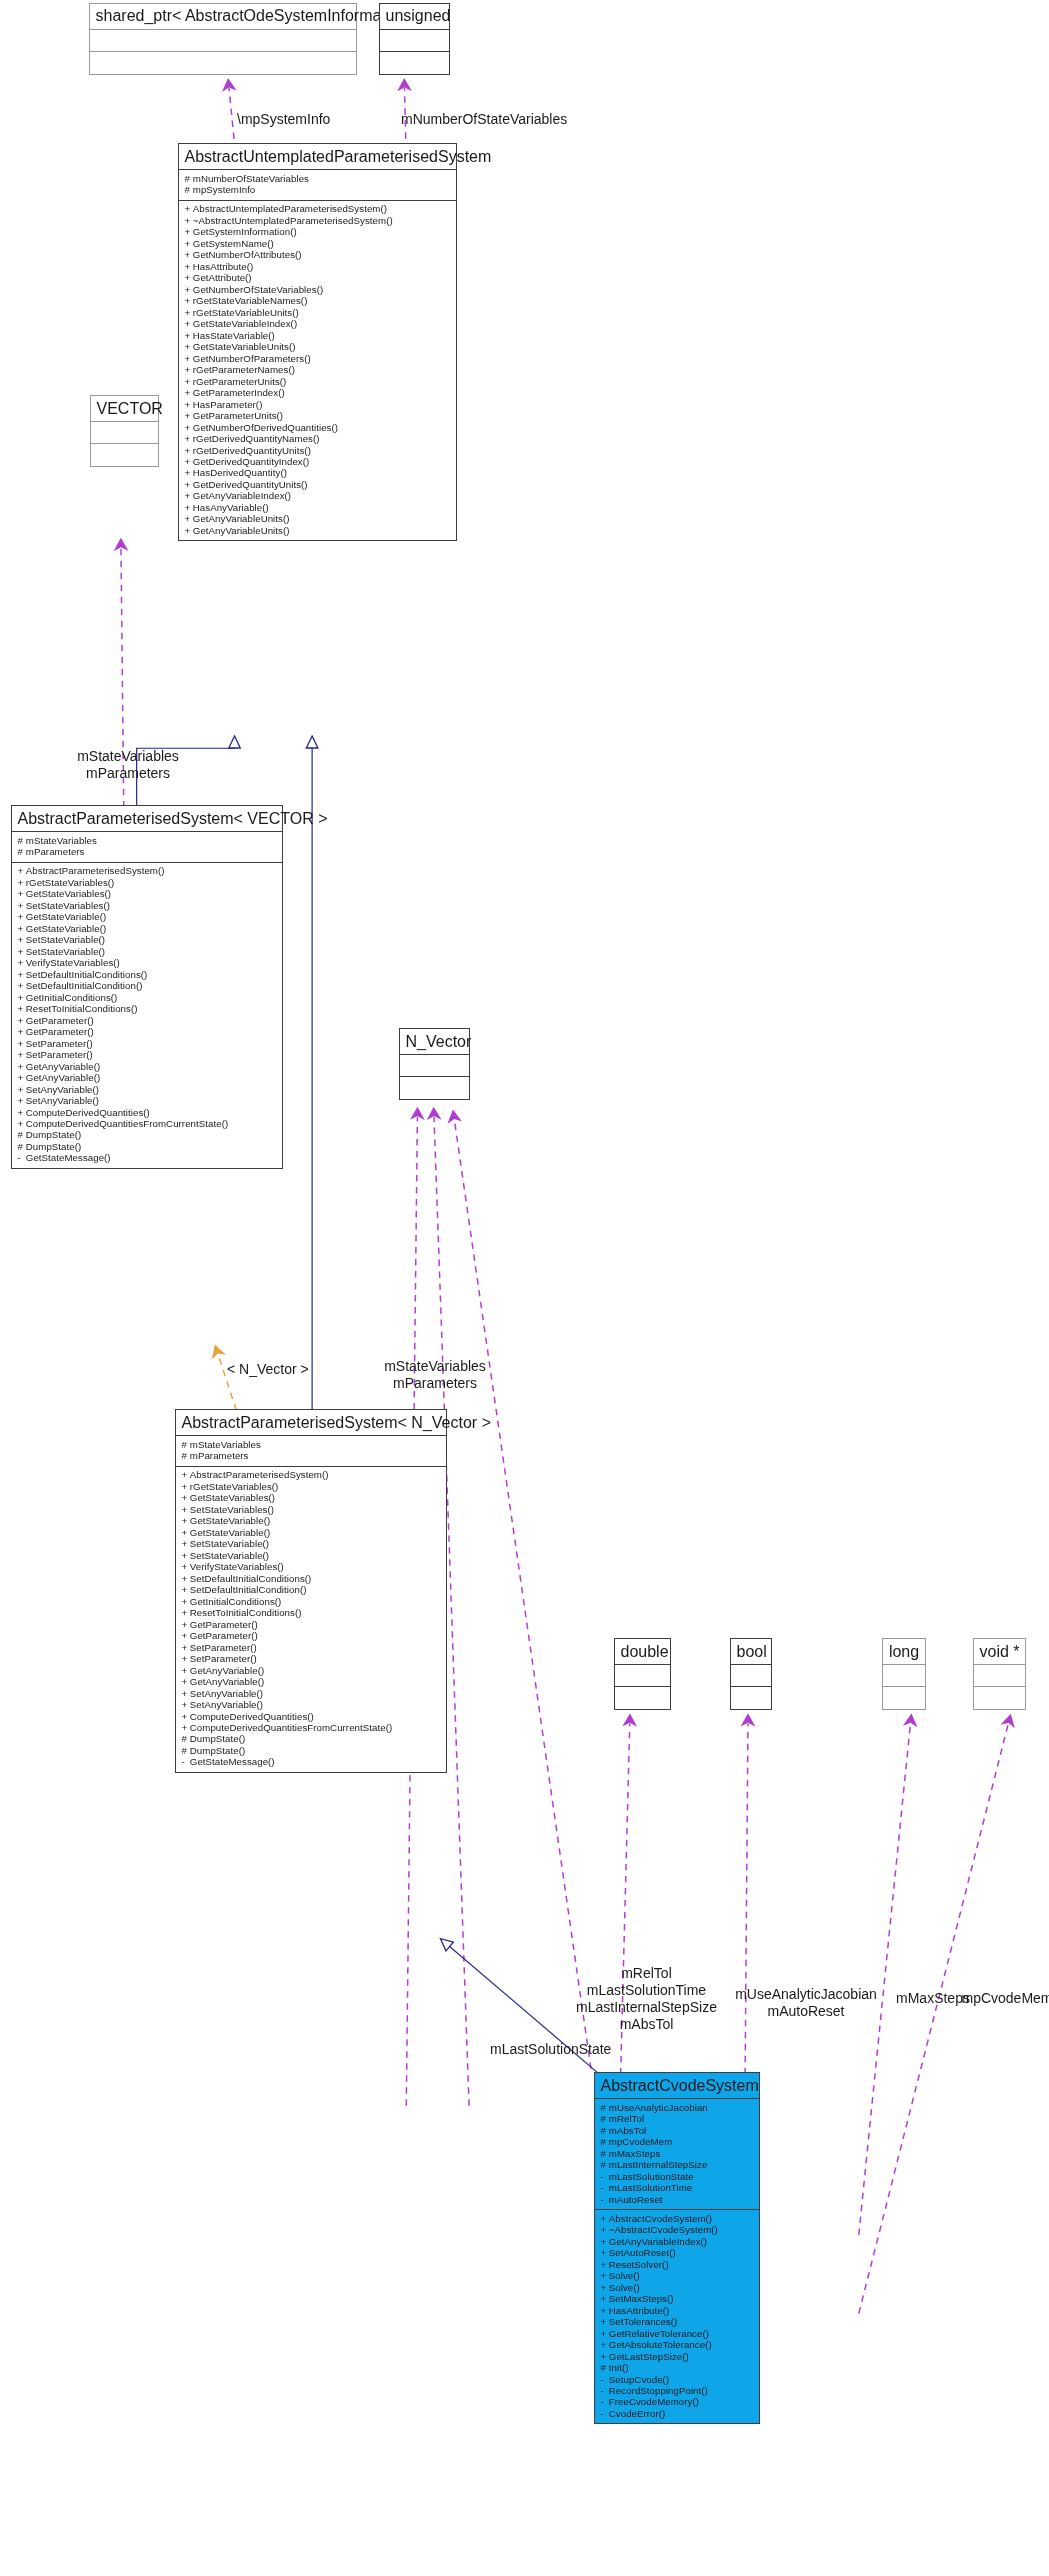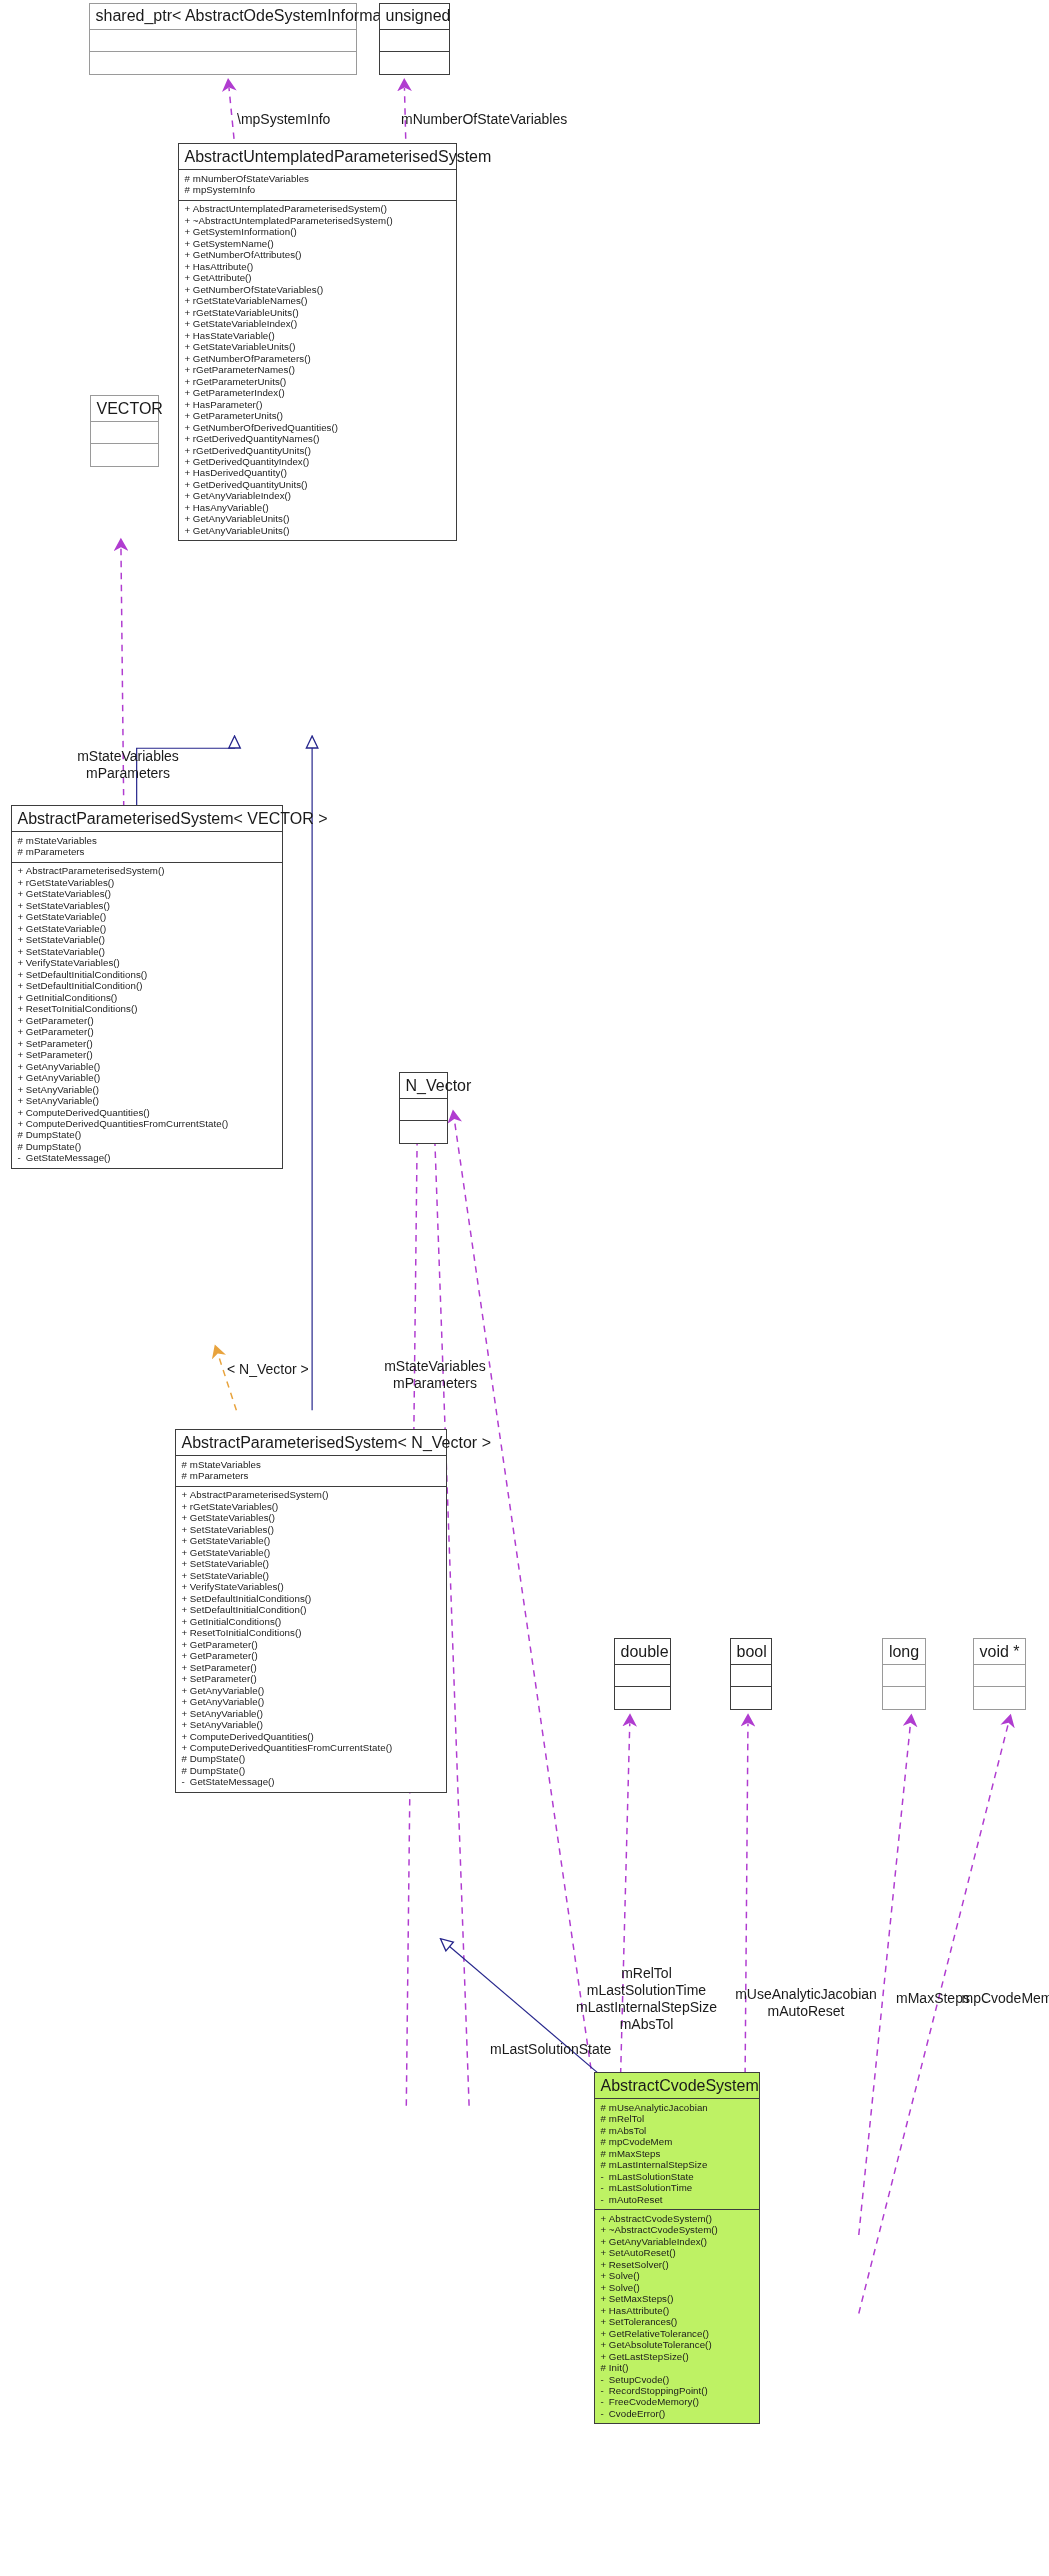--- a/index.html
+++ b/index.html
@@ -22,21 +22,21 @@
   .node{
     position:absolute;
     box-sizing:border-box;
     background:#ffffff;
     border:0.9px solid #9a9a9a;
     font-size:9.2px;
     color:#1a1a1a;
     line-height:1.0;
   }
   .node.dark{ border:0.9px solid #3d3d3d; }
-  .node.filled{ background:#bef264; border:0.9px solid #3d3d3d; }
+  .node.filled{ background:#0ea5e9; border:0.9px solid #3d3d3d; }
   .node .title{
     text-align:center;
     padding:4.6px 5.5px 4.6px 5.5px;
     font-size:16px;
     white-space:nowrap;
   }
   .node .sep{
     height:0;
     border-top:0.9px solid #9a9a9a;
   }
@@ -240,32 +240,32 @@
         <div class="row"><span class="vis">+</span><span>ComputeDerivedQuantities()</span></div>
         <div class="row"><span class="vis">+</span><span>ComputeDerivedQuantitiesFromCurrentState()</span></div>
         <div class="row"><span class="vis">#</span><span>DumpState()</span></div>
         <div class="row"><span class="vis">#</span><span>DumpState()</span></div>
         <div class="row"><span class="vis">-</span><span>GetStateMessage()</span></div>
       </div>
   </div>
 
   <div class="elabel left" style="left:227px;top:1361px;">&lt; N_Vector &gt;</div>
 
-  <div class="node dark" style="left:399px;top:1028px;width:49px;margin-top:44px;">
+  <div class="node dark" style="left:399px;top:1028px;width:71px;">
     <div class="title">N_Vector</div>
     <div class="sep"></div>
     <div class="compartment empty"></div>
     <div class="sep"></div>
     <div class="compartment empty"></div>
   </div>
 
   <div class="elabel" style="left:368px;top:1358px;width:134px;">mStateVariables
 mParameters</div>
 
-  <div class="node dark" style="left:175px;top:1409px;width:272px;margin-top:20px;">
+  <div class="node dark" style="left:175px;top:1409px;width:272px;">
     <div class="title">AbstractParameterisedSystem&lt; N_Vector &gt;</div>
     <div class="sep"></div>
     <div class="compartment">
         <div class="row"><span class="vis">#</span><span>mStateVariables</span></div>
         <div class="row"><span class="vis">#</span><span>mParameters</span></div>
       </div>
     <div class="sep"></div>
     <div class="compartment">
         <div class="row"><span class="vis">+</span><span>AbstractParameterisedSystem()</span></div>
         <div class="row"><span class="vis">+</span><span>rGetStateVariables()</span></div>

